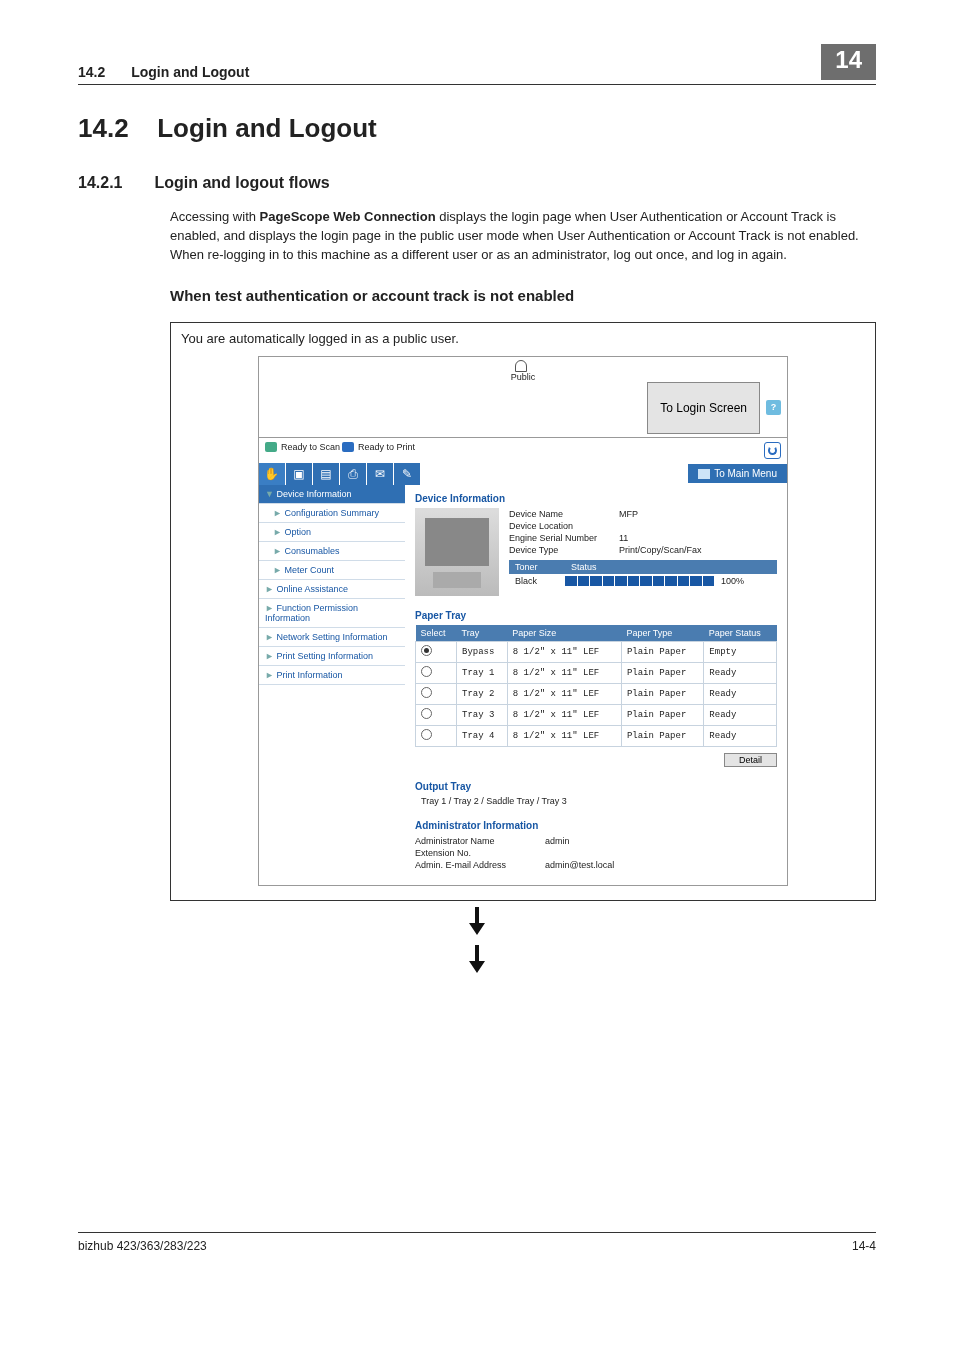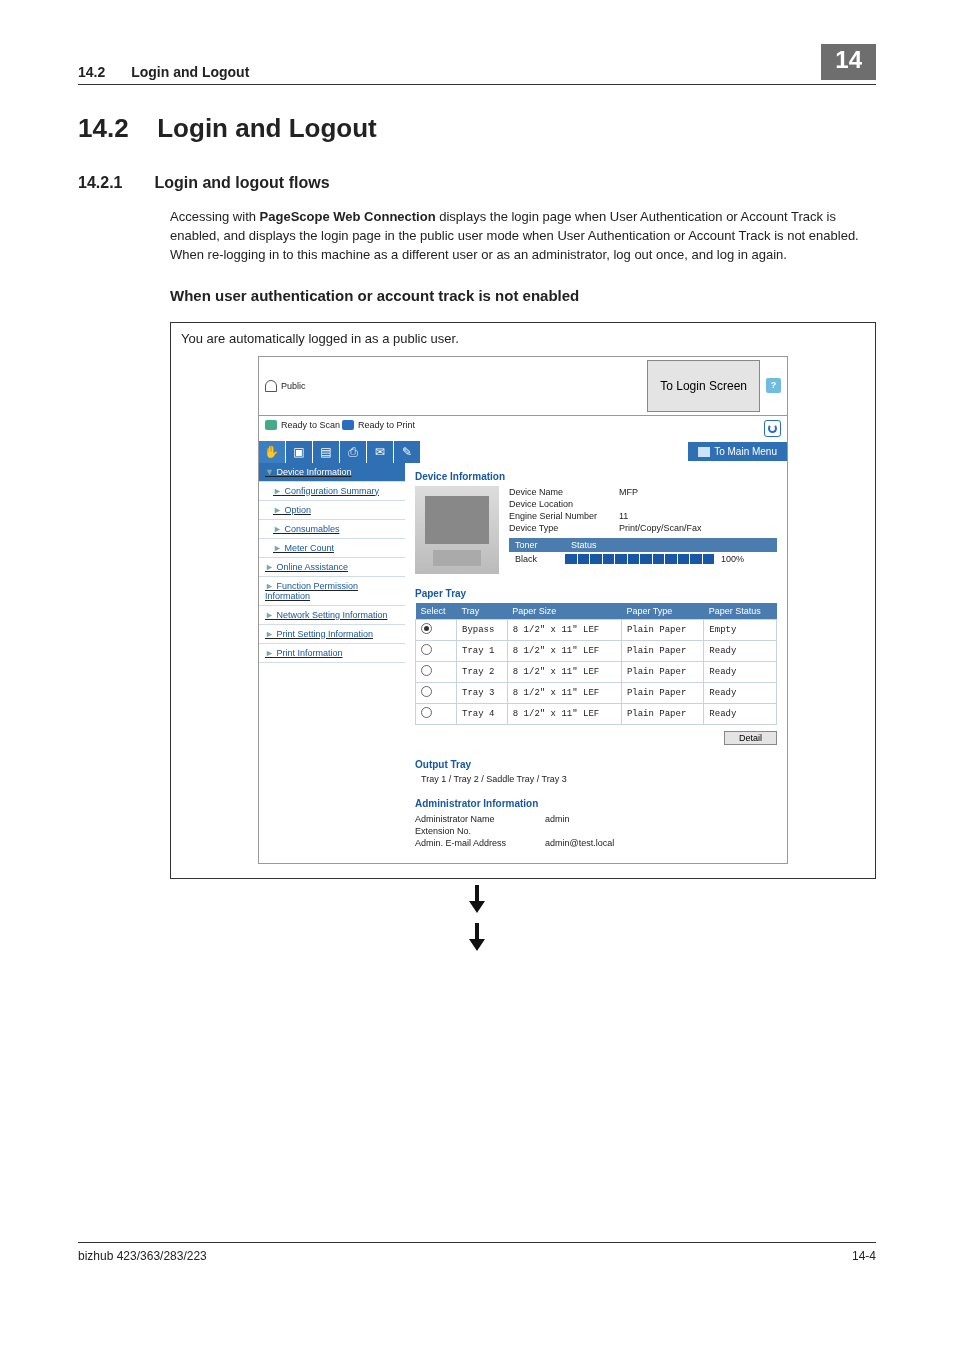--- a/index.html
+++ b/index.html
@@ -15,39 +15,39 @@
   h2.sub-title { font-size: 16px; margin: 0 0 16px 0; font-weight: bold; }
   .sub-num { display: inline-block; width: 72px; }
   p.body { font-size: 13px; line-height: 1.45; margin: 0 0 22px 92px; }
   h3.inner-title { font-size: 15px; font-weight: bold; margin: 0 0 18px 92px; }
   .flow-box { border: 1px solid #333; margin: 0 0 0 92px; padding: 8px 10px 14px 10px; font-size: 13px; }
   .flow-box.tight { padding: 6px 10px; }
   .arrow { text-align: center; margin: 6px 0; }
   .arrow svg { width: 20px; height: 28px; }
   
   .shot { margin: 10px auto 0 auto; width: 530px; font-size: 9px; color: #222; }
-  .shot-top { border: 1px solid #999; display: flex; align-items: center; padding: 3px 6px; }
+  .shot-top { border: 1px solid #999; display: flex; align-items: center; padding: 3px 6px; flex-direction: column; }
   .user-ico { width: 10px; height: 10px; border: 1px solid #555; border-radius: 50% 50% 0 0; margin-right: 4px; display:inline-block;}
   .top-right { margin-left: auto; display: flex; align-items: center; gap: 6px; }
   .btn-login { background: #e4e4e4; border: 1px solid #888; font-size: 12px; padding: 18px 12px; }
   .help-ico { width: 15px; height: 15px; background: #6fbce0; color: #fff; font-weight: bold; text-align: center; line-height: 15px; border-radius: 2px; }
   .status-bar { border-left:1px solid #999;border-right:1px solid #999; padding: 4px 6px; display:flex; align-items:flex-start;}
   .status-left{display:flex;flex-direction:row;gap:2px;}
   .status-item{display:flex;align-items:center;gap:4px;}
   .st-ico{width:12px;height:10px;background:#4a8; border-radius:2px;}
   .st-ico.blue{background:#2a6cc0;}
   .refresh-ico{margin-left:auto;width:15px;height:15px;border:1px solid #2a6cc0;border-radius:3px;position:relative;}
   .refresh-ico:before{content:"";position:absolute;inset:3px;border:2px solid #2a6cc0;border-radius:50%;border-top-color:transparent;}
   .tab-row { display: flex; align-items: center; background: #fff;border-left:1px solid #999;border-right:1px solid #999;}
   .tab-ico { width: 26px; height: 22px; background: #2f6fb3; margin-right: 1px; display:flex;align-items:center;justify-content:center;color:#fff;font-size:12px;}
   .tab-ico.hand{background:#3a7ec4;}
   .to-main { margin-left: auto; background: #2f6fb3; color: #fff; padding: 4px 10px; font-size: 10px; display:flex;align-items:center;gap:4px;}
   .to-main-ico{width:12px;height:10px;background:#cde4f7;}
   .shot-body { display: flex; border:1px solid #999;border-top:none;}
-  .side { width: 146px; background: #fff; text-decoration: underline; }
+  .side { width: 146px; background: #fff; }
   .side-item { padding: 4px 6px; font-size: 9px; color: #1857a4;border-bottom:1px solid #d0dce8;}
   .side-item.active { background: #2f6fb3; color: #fff; }
   .side-item .tri{color:#7aa;}
   .side-item.sub{padding-left:14px;}
   .main { flex: 1; padding: 6px 10px 14px 10px; background:#fff;}
   .sect-h { color: #1857a4; font-weight: bold; font-size: 10px; margin: 2px 0 4px 0; }
   .dev-row { display: flex; }
   .dev-img { width: 84px; height: 88px; background: linear-gradient(#ddd,#bbb); margin-right: 10px; position:relative;}
   .dev-img:before{content:"";position:absolute;left:10px;top:10px;right:10px;bottom:30px;background:#888;}
   .dev-img:after{content:"";position:absolute;left:18px;right:18px;bottom:8px;height:16px;background:#aaa;}
@@ -59,21 +59,21 @@
   .toner-h .c1{width:44px;}
   .toner-row{display:flex;align-items:center;font-size:9px;padding:2px 6px;gap:6px;}
   .toner-bar{height:10px;width:150px;background:#ddd;display:flex;}
   .toner-bar .seg{flex:1;border-right:1px solid #fff;background:#1857a4;}
   .tbl { border-collapse: collapse; width: 100%; margin-top: 4px; font-size: 9px; }
   .tbl th { background: #4a7cb0; color: #fff; text-align: left; padding: 3px 5px; font-weight: normal; }
   .tbl td { border: 1px solid #c7d3df; padding: 3px 5px; font-family: Liberation Mono, monospace; }
   .radio { width:9px;height:9px;border:1px solid #666;border-radius:50%;display:inline-block;position:relative;}
   .radio.on:after{content:"";position:absolute;inset:2px;background:#333;border-radius:50%;}
   .detail-btn { float:right;background:#e4e4e4;border:1px solid #888;padding:1px 14px;font-size:9px;margin-top:6px;}
-  .footer { position: absolute; left: 78px; right: 78px; bottom: 38px; border-top: 1px solid #333; padding-top: 6px; display: flex; font-size: 12px; }
+  .footer { position: absolute; left: 78px; right: 78px; bottom: 48px; border-top: 1px solid #333; padding-top: 6px; display: flex; font-size: 12px; }
   .footer .r { margin-left: auto; }
 </style>
 </head>
 <body>
 
 <div class="page">
   <div class="content">
 
     <div class="hdr">
       <div class="hdr-left">
@@ -90,21 +90,21 @@
 
     <h2 class="sub-title">
       <span class="sub-num">14.2.1</span>
       <span>Login and logout flows</span>
     </h2>
 
     <p class="body">
       <span>Accessing with </span><b>PageScope Web Connection</b><span> displays the login page when User Authentication or Account Track is enabled, and displays the login page in the public user mode when User Authentication or Account Track is not enabled. When re-logging in to this machine as a different user or as an administrator, log out once, and log in again.</span>
     </p>
 
-    <h3 class="inner-title">When user authentication or account track is not enabled</h3>
+    <h3 class="inner-title">When test authentication or account track is not enabled</h3>
 
     <div class="flow-box">
       <div>You are automatically logged in as a public user.</div>
 
       <div class="shot">
 
         <div class="shot-top">
           <span class="user-ico"></span>
           <span>Public</span>
           <div class="top-right">

